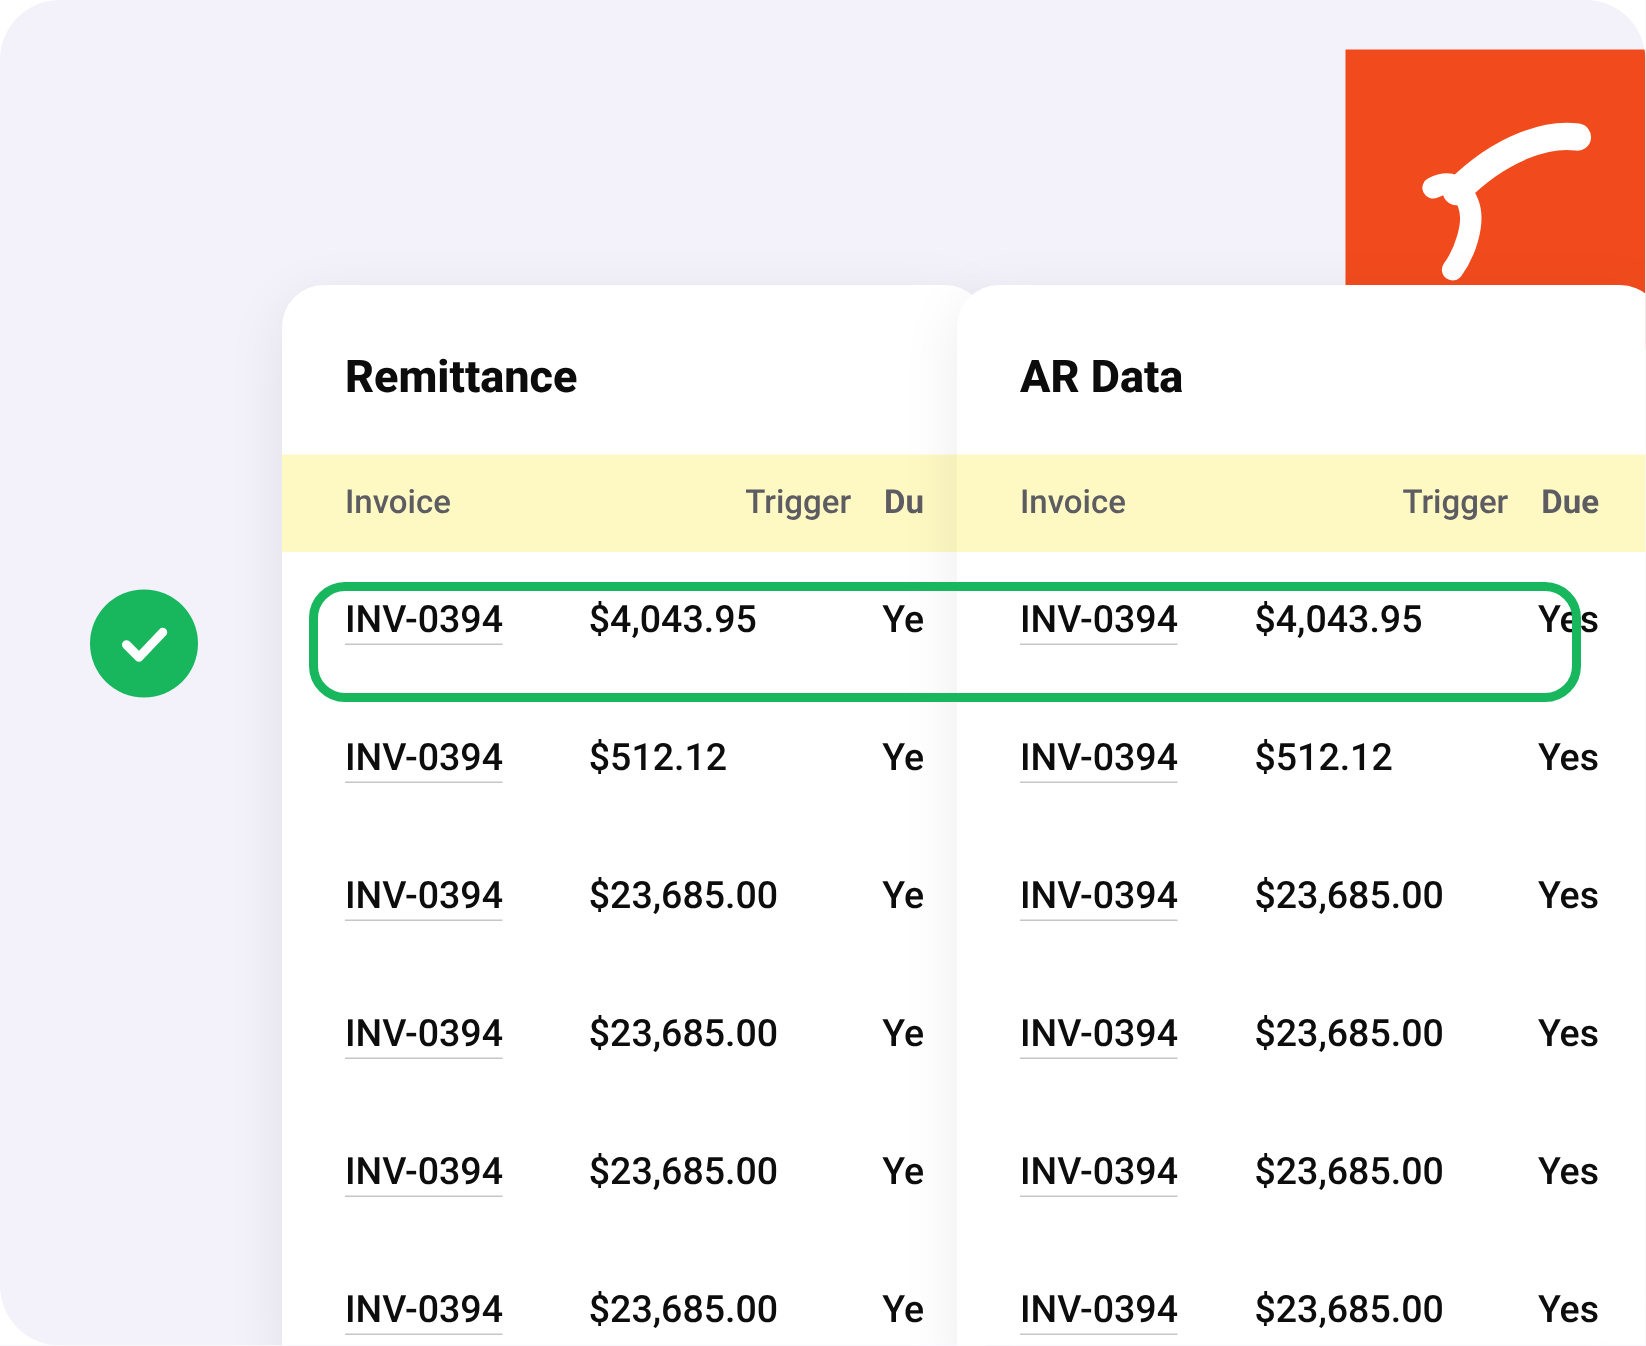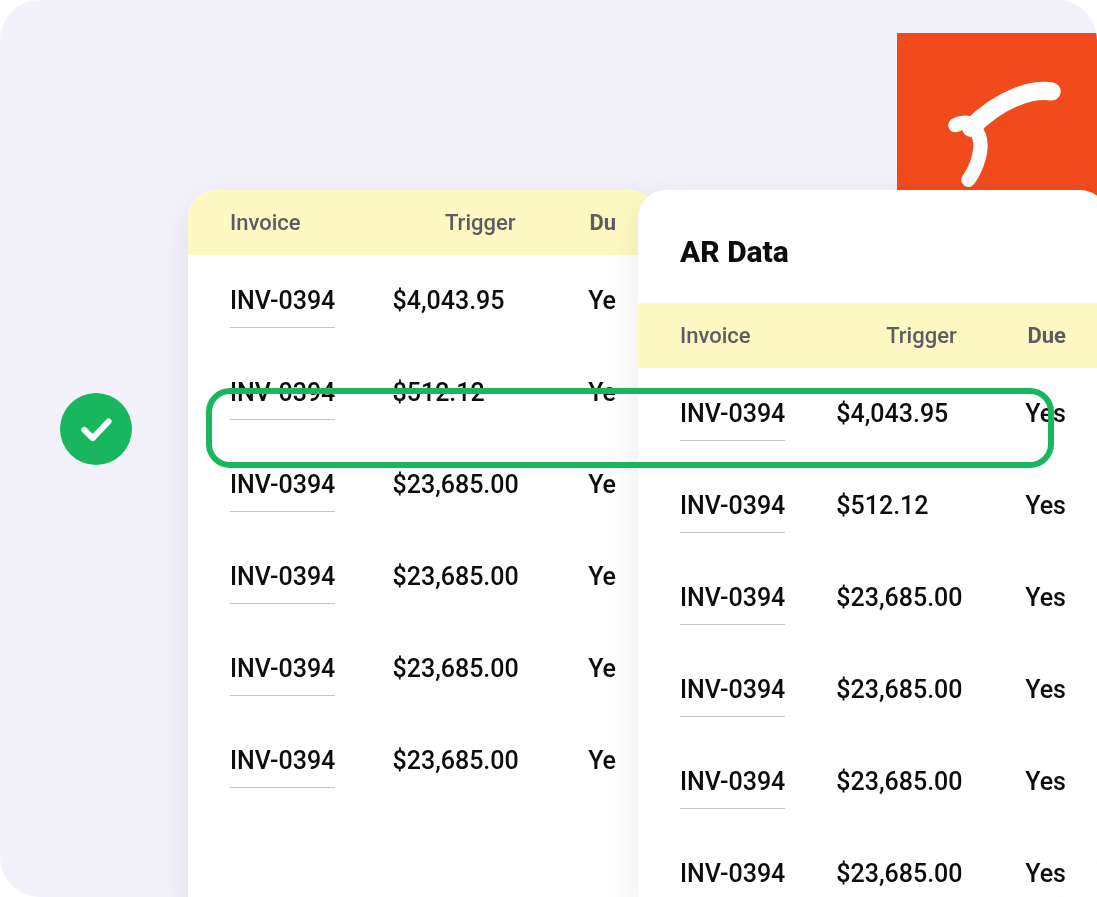--- a/index.html
+++ b/index.html
@@ -77,36 +77,36 @@
     display: flex;
     align-items: center;
     background: #fef9c3;
     padding: 20px 42px 20px 42px;
     font-size: 22px;
     color: #5c5c62;
     font-weight: 500;
     gap: 0;
   }
   .thead .col-inv { width: 176px; }
-  .thead .col-trig { width: 188px; text-align: center; }
+  .thead .col-trig { width: 188px; text-align: right; }
   .thead .col-due { flex: 1; padding-left: 22px; text-align: left; white-space: nowrap; font-weight: bold; }
 
   .tbody { }
   .trow {
     display: flex;
     align-items: center;
     padding: 0 42px;
     height: 92px;
     font-size: 25px;
     color: #0d0d0d;
     font-weight: 500;
     border-bottom: 1px solid rgba(0,0,0,0);
   }
   .trow .col-inv { width: 176px; }
-  .trow .col-inv span { border-bottom: 1px solid #c6c6c8; padding-bottom: 12px; }
+  .trow .col-inv span { border-bottom: 1px solid #c6c6c8; padding-bottom: 1px; }
   .trow .col-trig { width: 188px; text-align: left; }
   .trow .col-due { flex: 1; padding-left: 22px; text-align: center; white-space: nowrap; }
 
   .match-outline {
     position: absolute;
     left: 206px;
     top: 388px;
     width: 848px;
     height: 80px;
     border: 6px solid #18b75e;
@@ -127,20 +127,21 @@
     </svg>
   </div>
 
   <div class="check-circle">
     <svg viewBox="0 0 24 24">
       <path d="M5 12.5 L10 17.5 L19.5 7.5" stroke="#ffffff" stroke-width="3.6" stroke-linecap="round" stroke-linejoin="round" fill="none"></path>
     </svg>
   </div>
 
   <div class="card remit">
+    <div class="card-title">Remittance</div>
     <div class="thead">
       <div class="col-inv">Invoice</div>
       <div class="col-trig">Trigger</div>
       <div class="col-due">Du</div>
     </div>
     <div class="tbody">
       <div class="trow">
         <div class="col-inv"><span>INV-0394</span></div>
         <div class="col-trig">$4,043.95</div>
         <div class="col-due">Ye</div>

